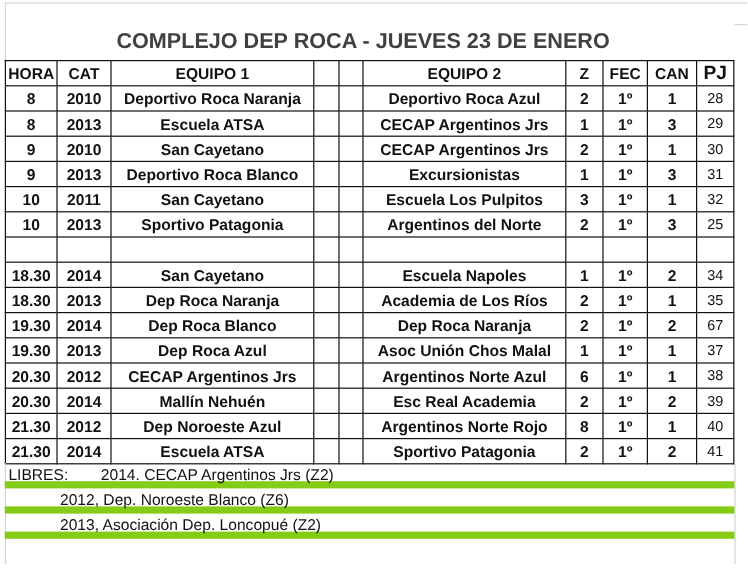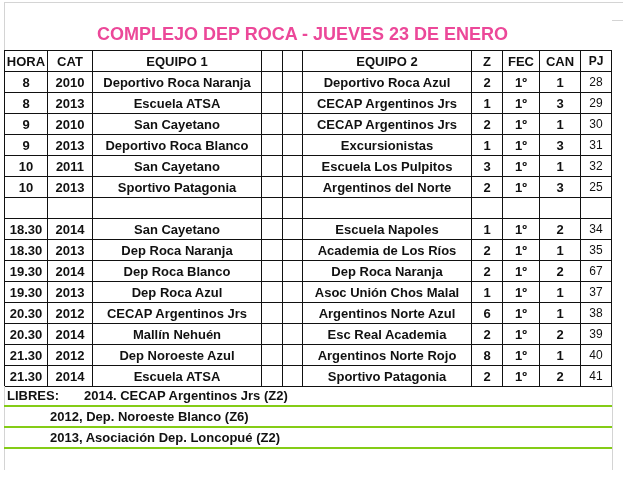--- a/index.html
+++ b/index.html
@@ -7,44 +7,44 @@
   body { position: relative; font-family: "Liberation Sans", "DejaVu Sans", sans-serif; color: #111; }
 
   .sheet { position: absolute; left: 0; top: 0; width: 623px; height: 484px; }
   .top-rule { position: absolute; left: 4px; top: 2px; width: 619px; height: 1px; background: #d4d4d4; }
   .left-rule { position: absolute; left: 4px; top: 2px; width: 1px; height: 48px; background: #d4d4d4; }
   .right-rule { position: absolute; left: 612px; top: 20px; width: 11px; height: 1px; background: #d4d4d4; }
 
   .title {
     position: absolute; left: 97px; top: 24px;
     font-size: 18px; font-weight: bold; letter-spacing: 0px;
-    white-space: nowrap; color: #ec4899;
+    white-space: nowrap; color: #404040;
   }
 
   table.grid {
     position: absolute; left: 4px; top: 50px;
     border-collapse: collapse; table-layout: fixed;
   }
   table.grid td {
     border: 1px solid #111;
     height: 21px;
     font-size: 13px; font-weight: bold;
     text-align: center; white-space: nowrap; overflow: hidden;
     padding: 0 1px; line-height: 19px;
   }
   table.grid tr.blank td { height: 21px; }
   table.grid td.pj { font-size: 12px; font-weight: normal; text-align: center; }
-  table.grid td.pj-d { font-size: 12px; font-weight: bold; }
+  table.grid td.pj-d { font-size: 16px; font-weight: bold; }
 
   .libres {
     position: absolute; left: 4px; top: 386px; width: 608px;
   }
   .lib-row {
-    position: relative; height: 21px; border-bottom: 2px solid #84cc16;
-    font-size: 13px; font-weight: bold; line-height: 20px; white-space: nowrap; padding-left: 28px;
+    position: relative; height: 21px; border-bottom: 6px solid #84cc16;
+    font-size: 13px; font-weight: normal; line-height: 20px; white-space: nowrap; padding-left: 28px;
   }
   .lib-grid-v { position: absolute; top: 386px; width: 1px; height: 84px; background: #d4d4d4; }
   .lib-label { position: absolute; left: 3px; top: 0; }
   .lib-text { position: absolute; top: 0; }
 </style>
 </head>
 <body>
 
 <div class="sheet">
   <div class="top-rule"></div>

